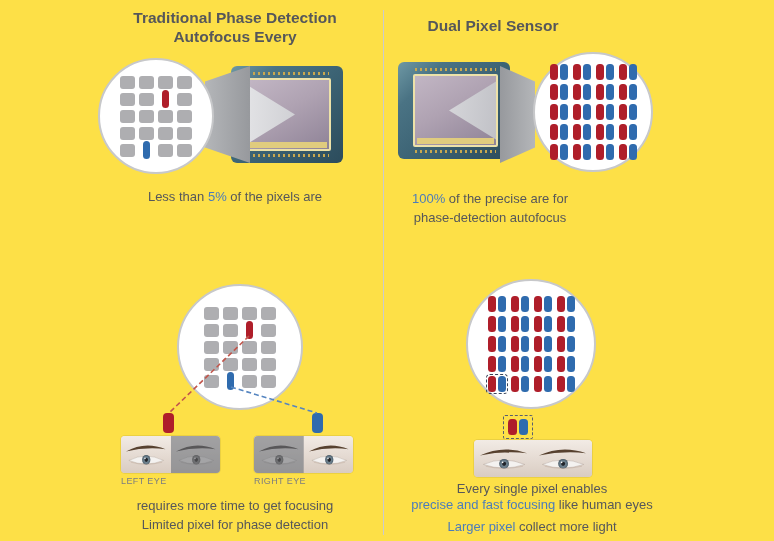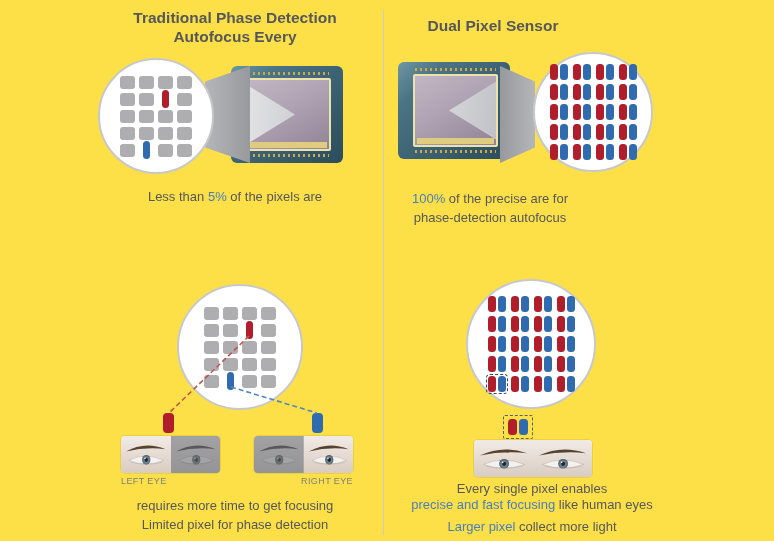--- a/index.html
+++ b/index.html
@@ -396,21 +396,21 @@
         </svg>
       </div>
     <div class="eye-half">
         <svg viewBox="0 0 100 62" preserveAspectRatio="none">
           <use href="#eye-sym"></use>
         </svg>
       </div>
   </div>
 
   <div class="eye-label" style="left:121px;top:476px;">LEFT EYE</div>
-  <div class="eye-label" style="left:254px;top:476px;width:99px;text-align:right;">RIGHT EYE</div>
+  <div class="eye-label" style="left:254px;top:476px;width:99px;text-align:left;">RIGHT EYE</div>
 
   <div class="caption" style="left:85px;top:496px;width:300px;">
     <p>requires more time to get focusing</p>
     <p>Limited pixel for phase detection</p>
   </div>
 
   <div class="circle" style="left:466px;top:279px;width:130px;height:130px;">
     <div class="px-grid grid-pairs">
         <div class="px-row">
           <span class="px-pair">

